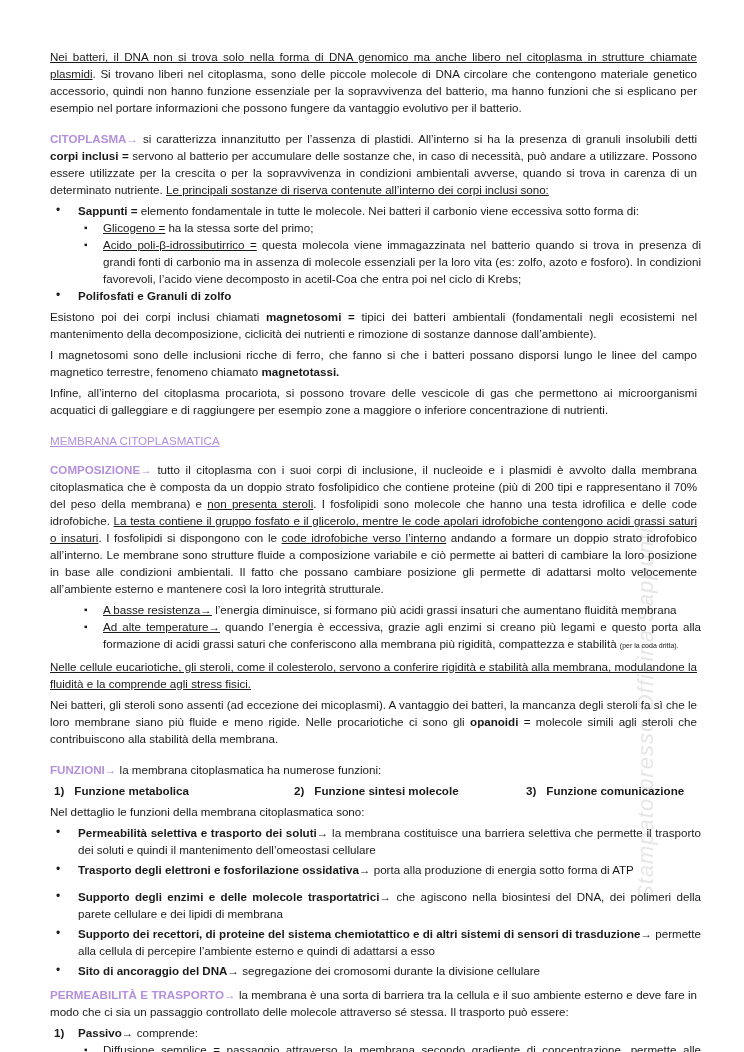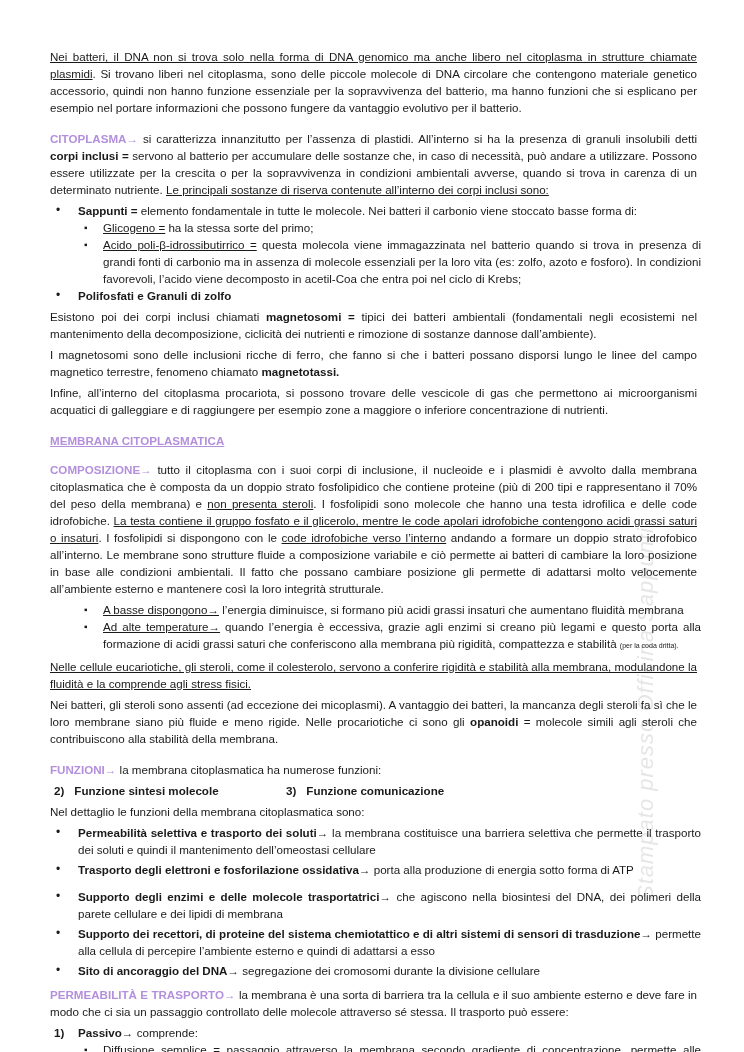--- a/index.html
+++ b/index.html
@@ -8,21 +8,21 @@
     position: absolute; left: 46px; top: 44px; width: 655px;
     font-family: "Liberation Sans", sans-serif;
     font-size: 11.6px; line-height: 17px; color: #1a1a1a;
     text-align: justify;
   }
   p { margin: 4px; }
   .gap { height: 6px; }
   .u { text-decoration: underline; }
   .b { font-weight: bold; }
   .h { color: #b38fdc; font-weight: bold; }
-  .sec-title { color: #b38fdc; font-weight: bold; text-decoration: underline; }
+  .sec-title { color: #b38fdc; font-weight: normal; text-decoration: underline; }
   ul.dot { list-style: none; margin: 0; padding: 0; }
   ul.dot > li { position: relative; padding-left: 32px; }
   ul.dot > li::before { content: "\2022"; position: absolute; left: 10px; top: 0; font-size: 12px; }
   ul.sq { list-style: none; margin: 0; padding: 0; }
   ul.sq > li { position: relative; padding-left: 57px; }
   ul.sq > li::before { content: "\25AA"; position: absolute; left: 38px; top: 0; font-size: 10px; }
   ol.num { list-style: none; margin: 0; padding: 0; }
   ol.num > li { position: relative; padding-left: 32px; }
   .numlabel { position: absolute; left: 8px; font-weight: bold; }
   .funcs { display: flex; padding-left: 8px; font-weight: bold; }
@@ -44,50 +44,51 @@
 <div class="watermark">Stampato presso Officina Sappunti</div>
 
 <div class="page">
 
   <p><span class="u">Nei batteri, il DNA non si trova solo nella forma di DNA genomico ma anche libero nel citoplasma in strutture chiamate plasmidi</span><span>. Si trovano liberi nel citoplasma, sono delle piccole molecole di DNA circolare che contengono materiale genetico accessorio, quindi non hanno funzione essenziale per la sopravvivenza del batterio, ma hanno funzioni che si esplicano per esempio nel portare informazioni che possono fungere da vantaggio evolutivo per il batterio.</span></p>
   <div class="gap"></div>
 
   <p><span class="h">CITOPLASMA→</span><span> si caratterizza innanzitutto per l’assenza di plastidi. All’interno si ha la presenza di granuli insolubili detti </span><span class="b">corpi inclusi =</span><span> servono al batterio per accumulare delle sostanze che, in caso di necessità, può andare a utilizzare. Possono essere utilizzate per la crescita o per la sopravvivenza in condizioni ambientali avverse, quando si trova in carenza di un determinato nutriente. </span><span class="u">Le principali sostanze di riserva contenute all’interno dei corpi inclusi sono:</span></p>
 
   <ul class="dot">
-    <li><span class="b">Sappunti =</span><span> elemento fondamentale in tutte le molecole. Nei batteri il carbonio viene stoccato basse forma di:</span>
+    <li><span class="b">Sappunti =</span><span> elemento fondamentale in tutte le molecole. Nei batteri il carbonio viene eccessiva sotto forma di:</span>
       <ul class="sq" style="margin-left:-32px;">
         <li><span class="u">Glicogeno =</span><span> ha la stessa sorte del primo;</span></li>
         <li><span class="u">Acido poli-β-idrossibutirrico =</span><span> questa molecola viene immagazzinata nel batterio quando si trova in presenza di grandi fonti di carbonio ma in assenza di molecole essenziali per la loro vita (es: zolfo, azoto e fosforo). In condizioni favorevoli, l’acido viene decomposto in acetil-Coa che entra poi nel ciclo di Krebs;</span></li>
       </ul>
     </li>
     <li><span class="b">Polifosfati e Granuli di zolfo</span></li>
   </ul>
 
   <p><span>Esistono poi dei corpi inclusi chiamati </span><span class="b">magnetosomi =</span><span> tipici dei batteri ambientali (fondamentali negli ecosistemi nel mantenimento della decomposizione, ciclicità dei nutrienti e rimozione di sostanze dannose dall’ambiente).</span></p>
   <p><span>I magnetosomi sono delle inclusioni ricche di ferro, che fanno si che i batteri possano disporsi lungo le linee del campo magnetico terrestre, fenomeno chiamato </span><span class="b">magnetotassi.</span></p>
   <p>Infine, all’interno del citoplasma procariota, si possono trovare delle vescicole di gas che permettono ai microorganismi acquatici di galleggiare e di raggiungere per esempio zone a maggiore o inferiore concentrazione di nutrienti.</p>
   <div class="gap"></div>
 
   <p class="sec-title">MEMBRANA CITOPLASMATICA</p>
   <div class="gap" style="height:4px"></div>
 
   <p><span class="h">COMPOSIZIONE→</span><span> tutto il citoplasma con i suoi corpi di inclusione, il nucleoide e i plasmidi è avvolto dalla membrana citoplasmatica che è composta da un doppio strato fosfolipidico che contiene proteine (più di 200 tipi e rappresentano il 70% del peso della membrana) e </span><span class="u">non presenta steroli</span><span>. I fosfolipidi sono molecole che hanno una testa idrofilica e delle code idrofobiche. </span><span class="u">La testa contiene il gruppo fosfato e il glicerolo, mentre le code apolari idrofobiche contengono acidi grassi saturi o insaturi</span><span>. I fosfolipidi si dispongono con le </span><span class="u">code idrofobiche verso l’interno</span><span> andando a formare un doppio strato idrofobico all’interno. Le membrane sono strutture fluide a composizione variabile e ciò permette ai batteri di cambiare la loro posizione in base alle condizioni ambientali. Il fatto che possano cambiare posizione gli permette di adattarsi molto velocemente all’ambiente esterno e mantenere così la loro integrità strutturale.</span></p>
 
   <ul class="sq">
-    <li><span class="u">A basse dispongono→</span><span> l’energia diminuisce, si formano più acidi grassi insaturi che aumentano fluidità membrana</span></li>
+    <li><span class="u">A basse resistenza→</span><span> l’energia diminuisce, si formano più acidi grassi insaturi che aumentano fluidità membrana</span></li>
     <li><span class="u">Ad alte temperature→</span><span> quando l’energia è eccessiva, grazie agli enzimi si creano più legami e questo porta alla formazione di acidi grassi saturi che conferiscono alla membrana più rigidità, compattezza e stabilità </span><span class="small">(per la coda dritta).</span></li>
   </ul>
 
   <p class="u">Nelle cellule eucariotiche, gli steroli, come il colesterolo, servono a conferire rigidità e stabilità alla membrana, modulandone la fluidità e la comprende agli stress fisici.</p>
   <p><span>Nei batteri, gli steroli sono assenti (ad eccezione dei micoplasmi). A vantaggio dei batteri, la mancanza degli steroli fa sì che le loro membrane siano più fluide e meno rigide. Nelle procariotiche ci sono gli </span><span class="b">opanoidi</span><span> = molecole simili agli steroli che contribuiscono alla stabilità della membrana.</span></p>
   <div class="gap"></div>
 
   <p><span class="h">FUNZIONI→</span><span> la membrana citoplasmatica ha numerose funzioni:</span></p>
   <div class="funcs">
+    <div class="f1"><span class="n">1)</span><span>Funzione metabolica</span></div>
     <div class="f2"><span class="n">2)</span><span>Funzione sintesi molecole</span></div>
     <div><span class="n">3)</span><span>Funzione comunicazione</span></div>
   </div>
   <p>Nel dettaglio le funzioni della membrana citoplasmatica sono:</p>
 
   <ul class="dot">
     <li style="margin-bottom:3px"><span class="b">Permeabilità selettiva e trasporto dei soluti→</span><span> la membrana costituisce una barriera selettiva che permette il trasporto dei soluti e quindi il mantenimento dell’omeostasi cellulare</span></li>
     <li style="margin-bottom:10px"><span class="b">Trasporto degli elettroni e fosforilazione ossidativa→</span><span> porta alla produzione di energia sotto forma di ATP</span></li>
     <li style="margin-bottom:3px"><span class="b">Supporto degli enzimi e delle molecole trasportatrici→</span><span> che agiscono nella biosintesi del DNA, dei polimeri della parete cellulare e dei lipidi di membrana</span></li>
     <li style="margin-bottom:3px"><span class="b">Supporto dei recettori, di proteine del sistema chemiotattico e di altri sistemi di sensori di trasduzione→</span><span> permette alla cellula di percepire l’ambiente esterno e quindi di adattarsi a esso</span></li>

